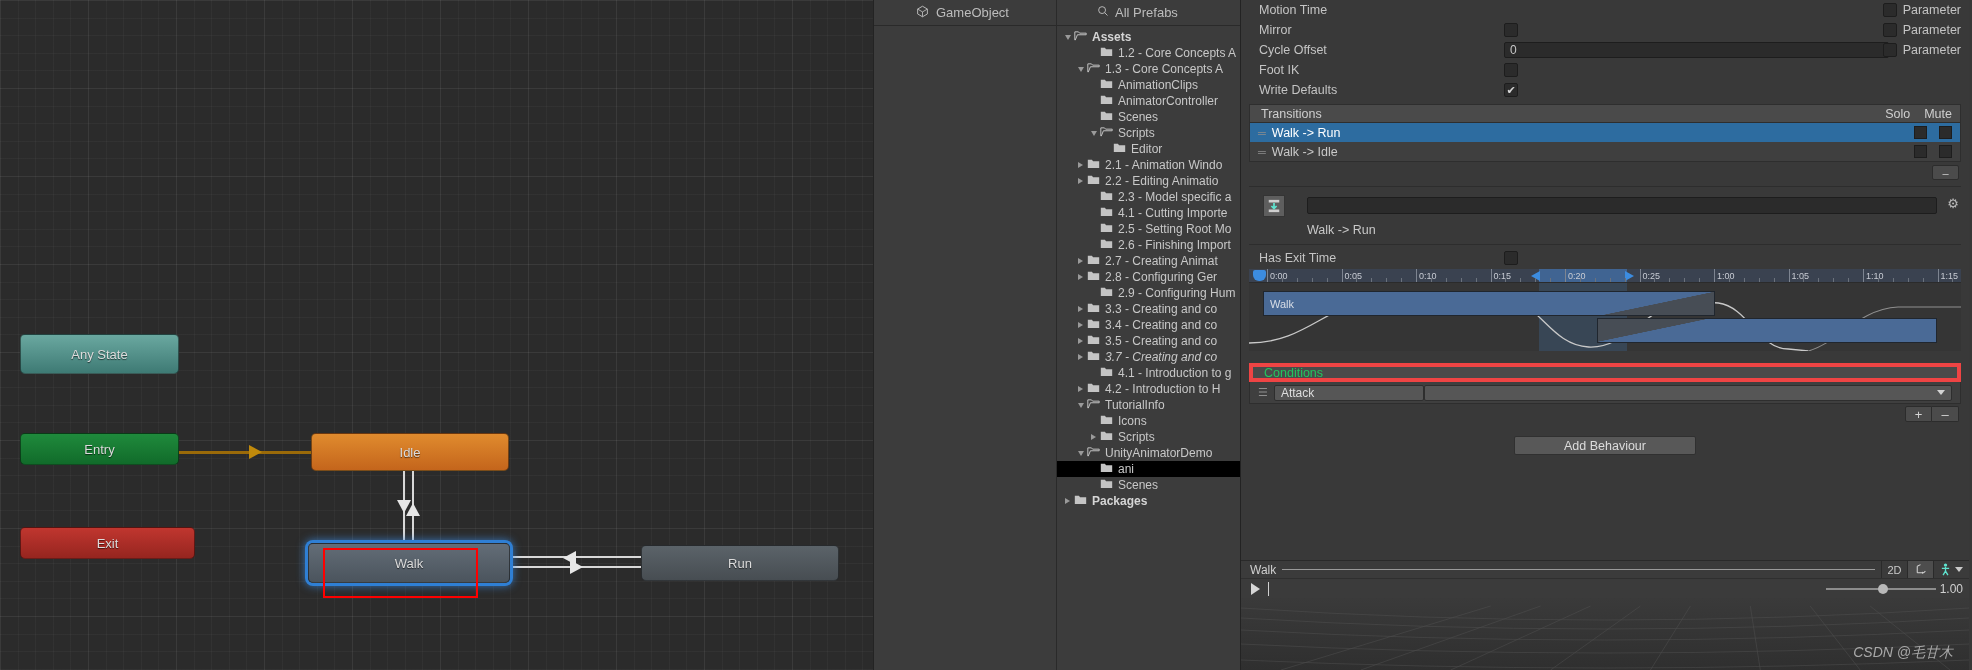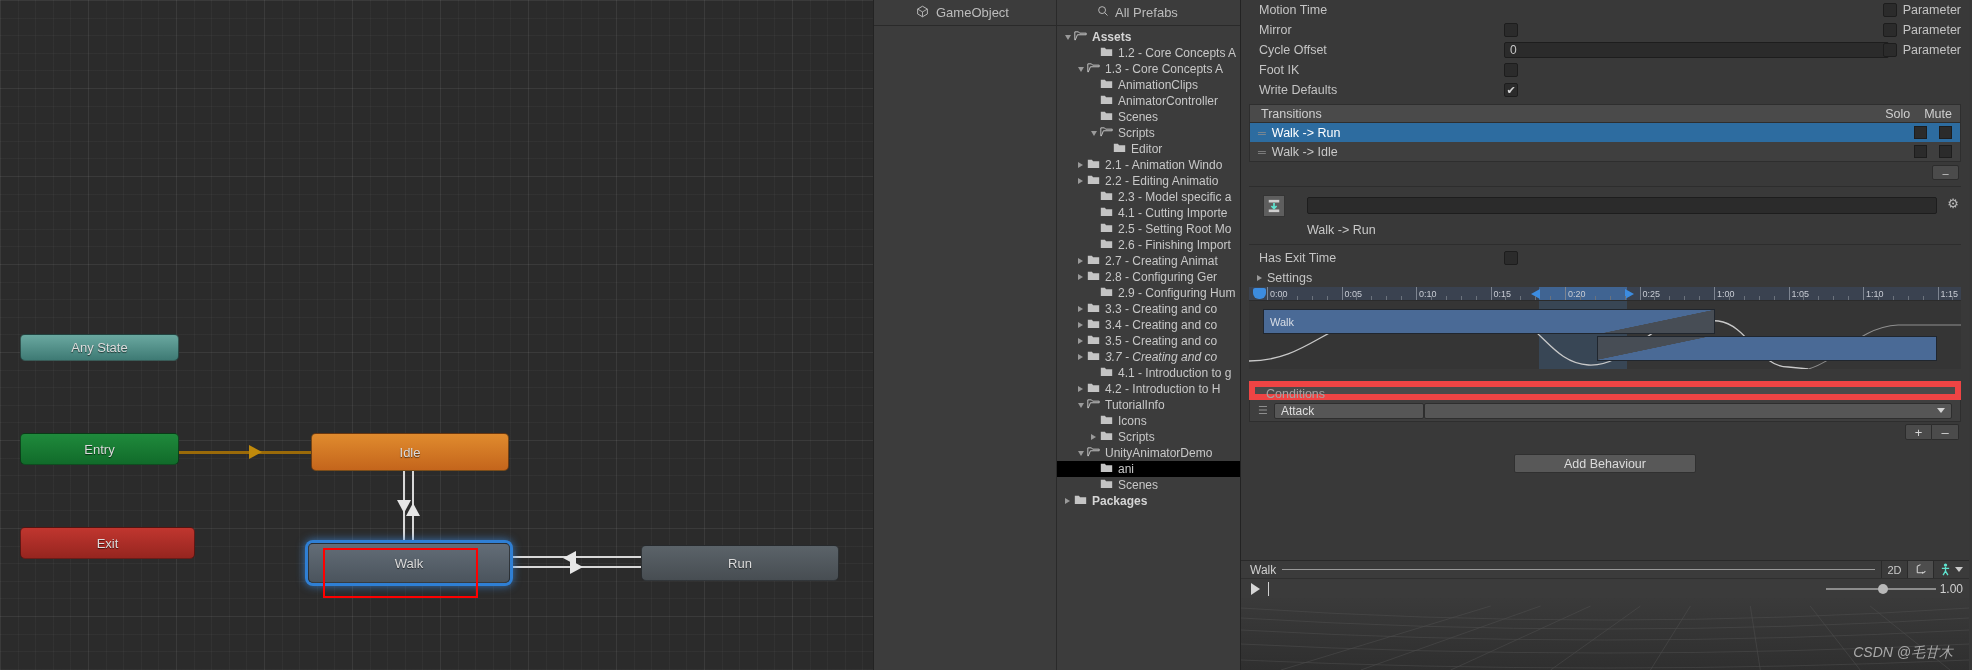--- a/index.html
+++ b/index.html
@@ -25,21 +25,21 @@
   }
   .node {
     position: absolute;
     border-radius: 5px;
     color: #dcdcdc;
     font-size: 13px;
     display: flex; align-items: center; justify-content: center;
     text-shadow: 0 1px 1px rgba(0,0,0,.6);
     border: 1px solid rgba(0,0,0,.45);
   }
-  .node-any  { left: 20px; top: 334px; width: 159px; height: 27px;
+  .node-any  { left: 20px; top: 334px; width: 159px; height: 40px;
                background: linear-gradient(to bottom,#6aa8a0,#3e7a74); }
   .node-entry{ left: 20px; top: 433px; width: 159px; height: 32px;
                background: linear-gradient(to bottom,#1f8a3c,#116b2a); }
   .node-exit { left: 20px; top: 527px; width: 175px; height: 32px;
                background: linear-gradient(to bottom,#c0362f,#96251f); }
   .node-idle { left: 311px; top: 433px; width: 198px; height: 38px;
                background: linear-gradient(to bottom,#e08b2e,#c4651c); }
   .node-walk { left: 308px; top: 543px; width: 202px; height: 40px;
                background: linear-gradient(to bottom,#636d77,#4b545d);
                box-shadow: 0 0 0 3px #2f7fd4, 0 0 9px 3px rgba(60,140,225,.75); }
@@ -145,22 +145,22 @@
   .tl-lbl { position: absolute; top: 0; font-size: 9px; color: #c8ccd4; line-height: 14px; }
   .tl-body { height: 68px; background: #353535; position: relative; overflow: hidden; }
   .clip {
     position: absolute; height: 25px; background: #4a6a96;
     border: 1px solid #20262e; color: #d8dde6; font-size: 11px;
     display: flex; align-items: center; padding-left: 6px;
   }
   .clip-fade { position: absolute; top:0; height: 100%; }
 
   .cond-head {
-    height: 19px; background: #4a4a4a; border: 6px solid #ef4444;
-    display: flex; color: #a3a3a3; font-size: 12.5px; padding-left: 11px;
+    height: 19px; background: #4a4a4a; border: 4px solid #ef4444;
+    display: flex; align-items: center; color: #22c55e; font-size: 12.5px; padding-left: 11px;
   }
   .cond-row {
     height: 22px; background: #3f3f3f; border: 1px solid #2e2e2e; border-top: none;
     display: flex; align-items: center; padding-left: 8px;
   }
   .dd {
     height: 16px; background: #565656; border: 1px solid #2e2e2e; border-radius: 2px;
     color: #dedede; font-size: 12px; display: flex; align-items: center;
     padding-left: 6px; position: relative;
   }
@@ -591,24 +591,20 @@
     </div>
     <div style="padding-left:66px;color:#c8c8c8;font-size:12.5px;margin-top:6px;">Walk -&gt; Run</div>
 
     <div style="height:1px;background:#2d2d2d;margin:7px 8px 0 8px;"></div>
 
     <div class="row" style="height:22px;margin-top:2px;">
       <span class="lbl">Has Exit Time</span>
       <span class="cb"></span>
     </div>
 
-    <div class="row" style="height:18px;padding-left:16px;">
-      <span class="tri" style="margin-right:5px;"></span>
-      <span>Settings</span>
-    </div>
 
     <div class="tl-wrap">
       <div class="tl-ruler" id="tl-ruler">
         <div style="position:absolute;left:4px;top:1px;width:13px;height:11px;background:#3c8ce0;border-radius:2px 2px 6px 6px;"></div>
         <div style="position:absolute;left:290px;top:0;width:88px;height:14px;background:rgba(70,130,200,.55);"></div>
         <div style="position:absolute;left:282px;top:2px;width:9px;height:10px;background:#3c8ce0;clip-path:polygon(100% 0,100% 100%,0 50%);"></div>
         <div style="position:absolute;left:376px;top:2px;width:9px;height:10px;background:#3c8ce0;clip-path:polygon(0 0,0 100%,100% 50%);"></div>
       <div class="tl-tick" style="left: 18px;"></div>
           <div class="tl-lbl" style="left: 21px;">0:00</div>
           <div class="tl-tick" style="left: 32.9px; top: 9px; height: 5px; background: rgb(107, 114, 124);"></div>

